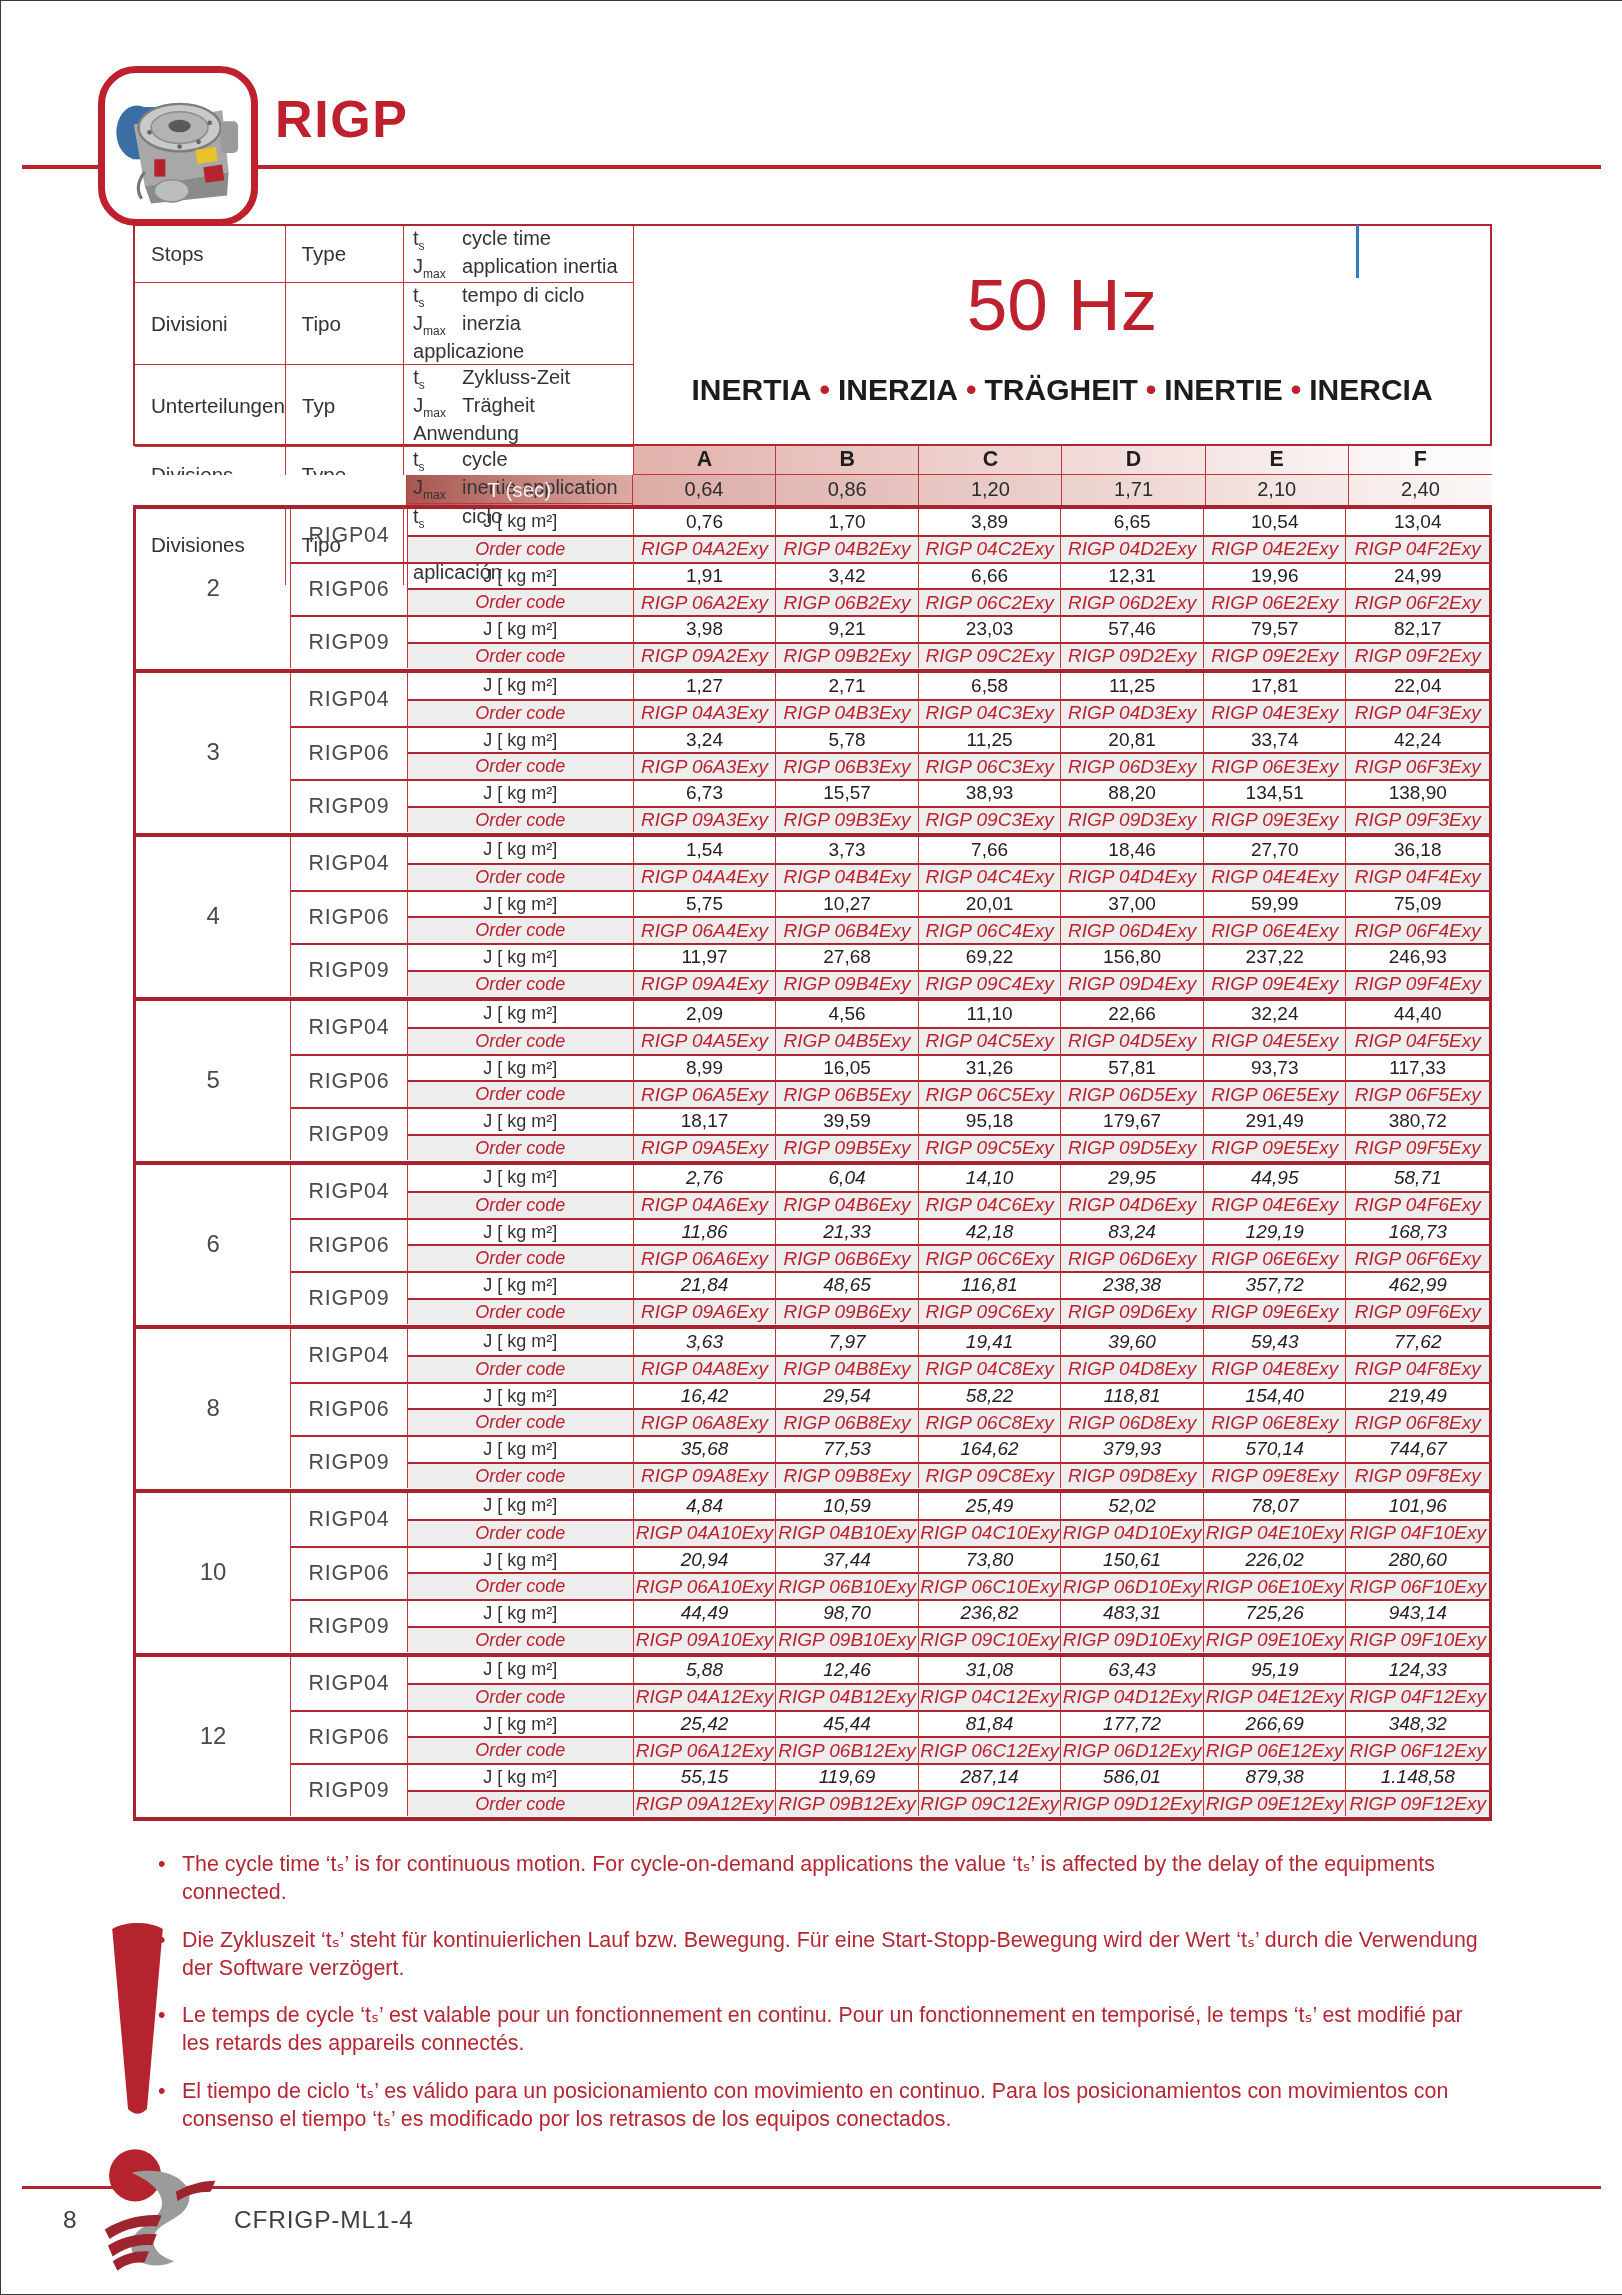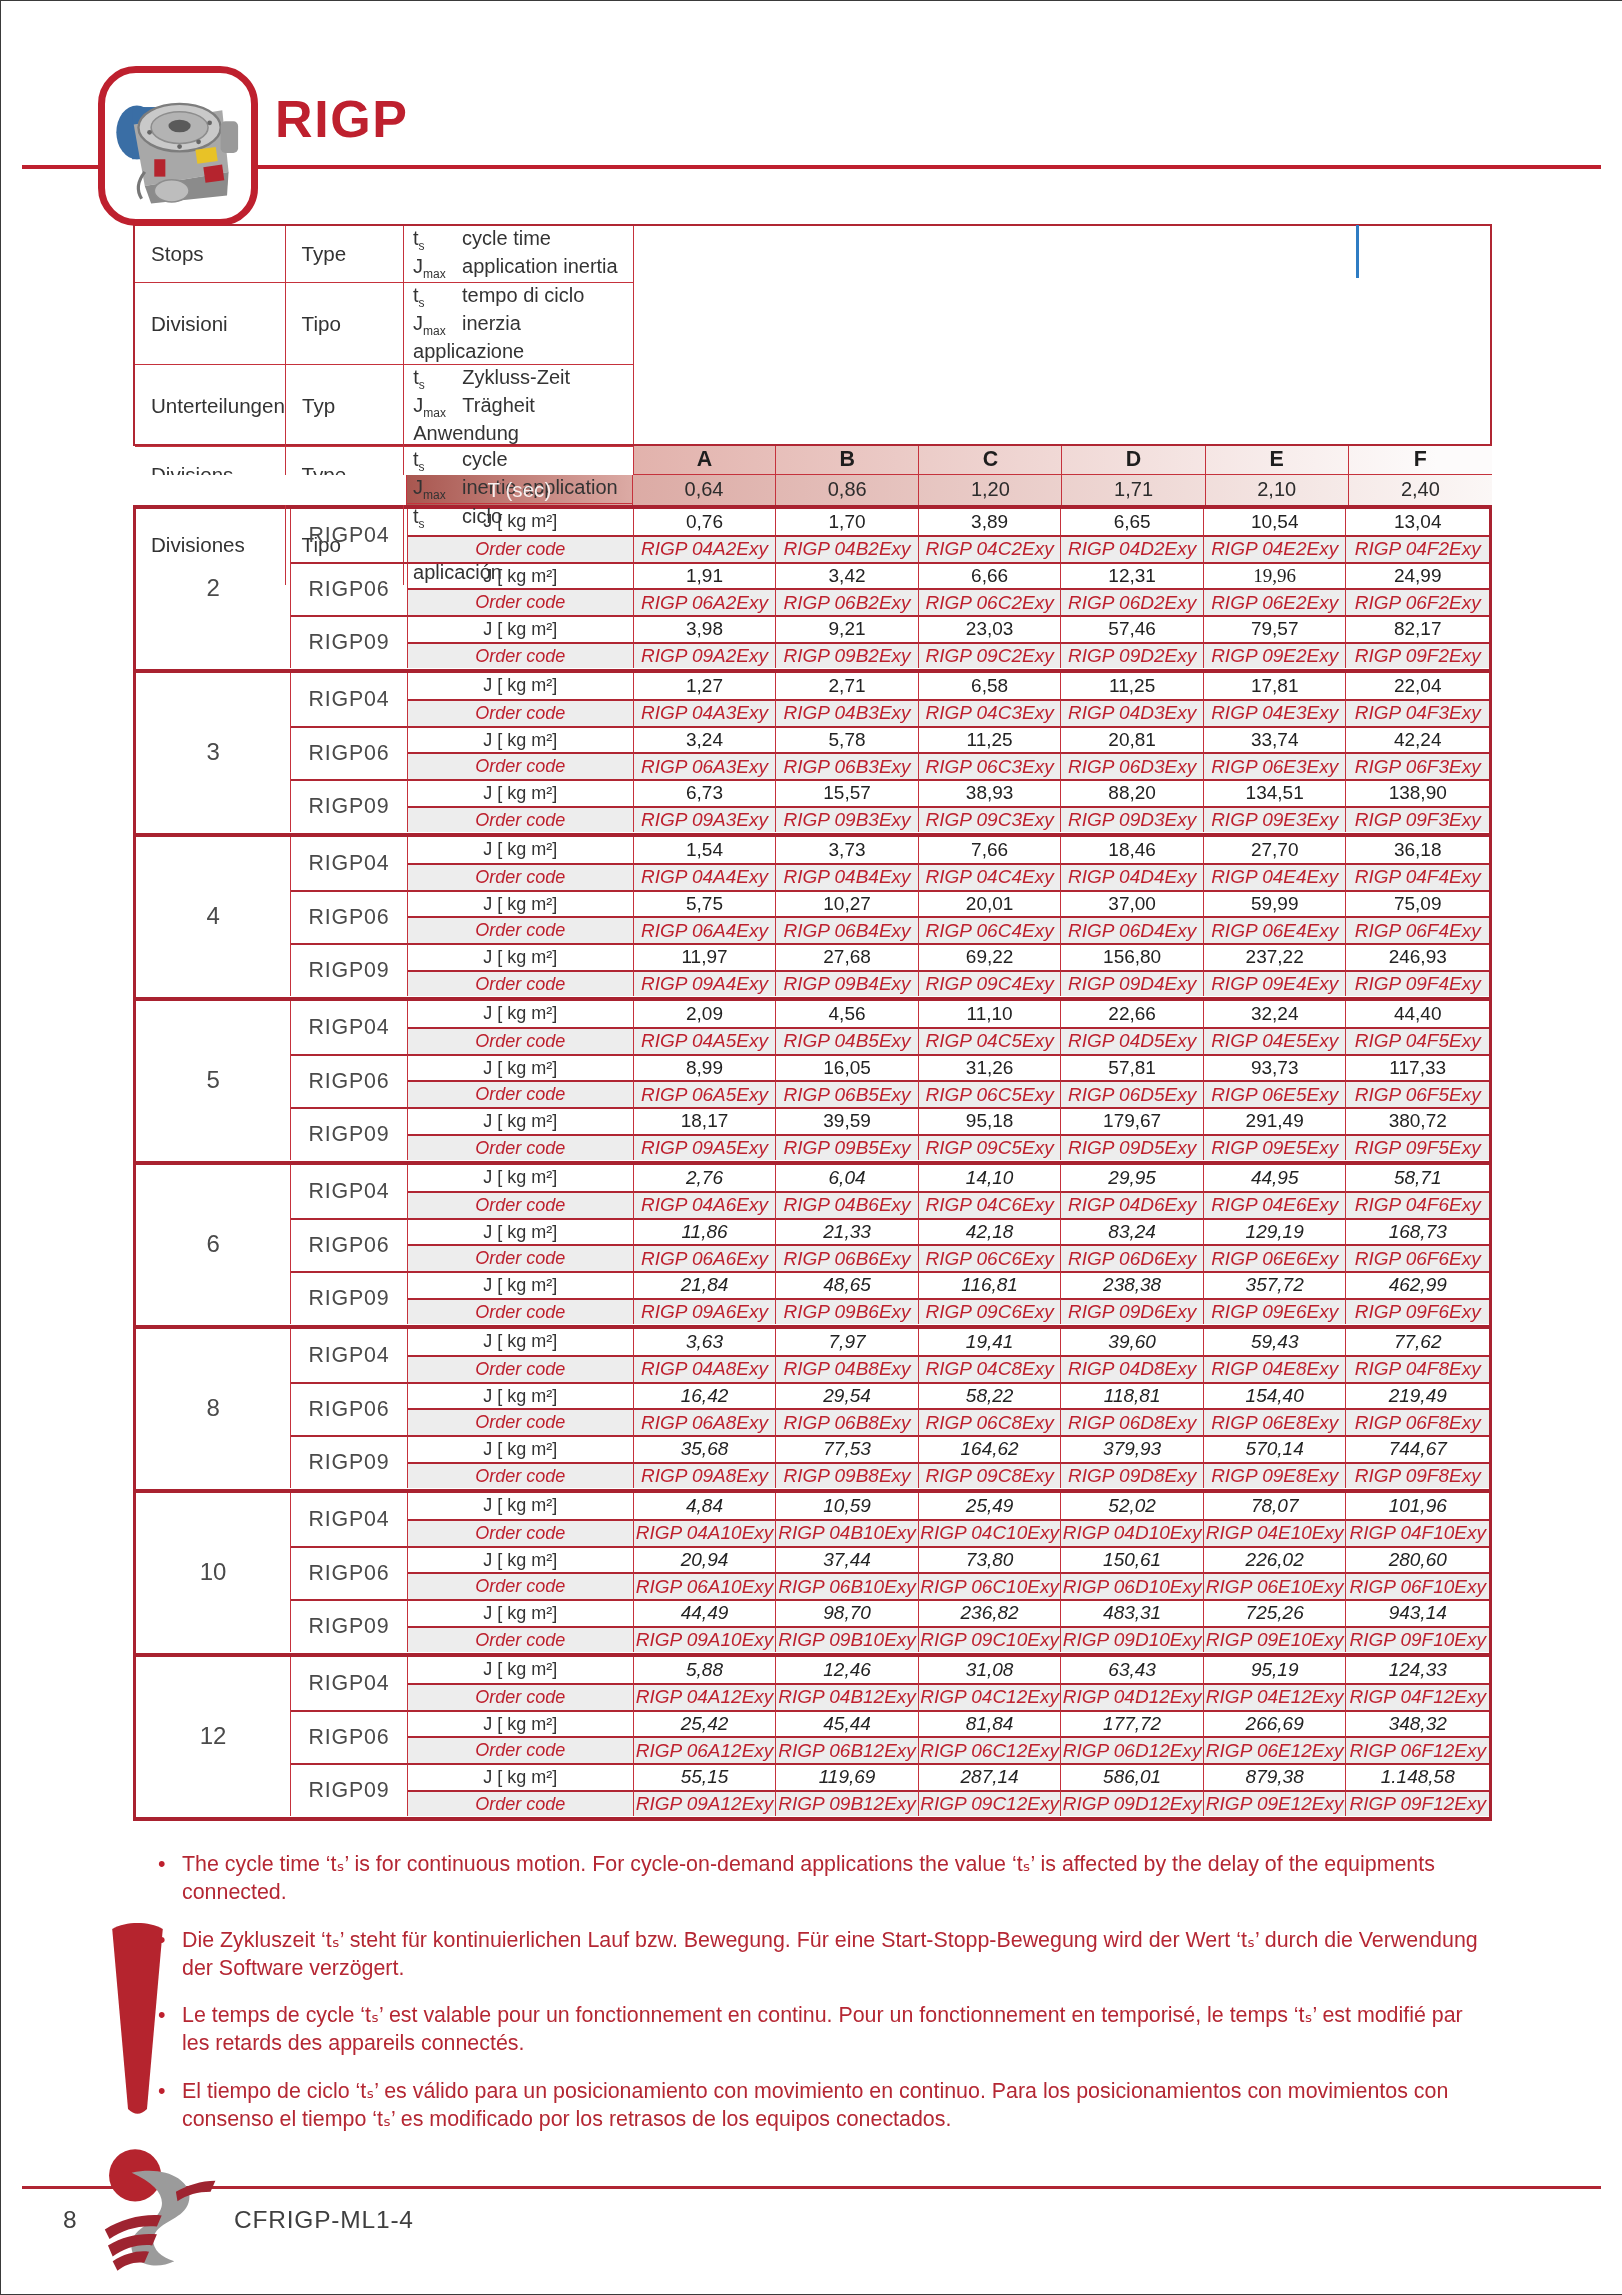--- a/index.html
+++ b/index.html
@@ -141,20 +141,24 @@
         </div>
         <div class="lrow">
           <div class="lcell">Divisiones</div>
           <div class="lcell">Tipo</div>
           <div class="lcell symcell">
             <div><span class="sym">t<sub>s</sub></span><span>ciclo</span></div>
             <div><span class="sym">J<sub>max</sub></span><span>inercia de aplicación</span></div>
           </div>
         </div>
       </div>
+    <div class="freq-panel">
+      <div class="freq-value">50 Hz</div>
+      <div class="inertia-line" id="inertia-line"><span>INERTIA</span><span class="dot">•</span><span>INERZIA</span><span class="dot">•</span><span>TRÄGHEIT</span><span class="dot">•</span><span>INERTIE</span><span class="dot">•</span><span>INERCIA</span></div>
+    </div>
   </div>
   <div class="colhead" id="colhead">
     <div class="hspacer"></div>
   <div class="hcell first">A</div>
       <div class="hcell">B</div>
       <div class="hcell">C</div>
       <div class="hcell">D</div>
       <div class="hcell">E</div>
       <div class="hcell last">F</div>
     </div>
@@ -205,21 +209,21 @@
         </div>
         <div class="bcell jval top3" style="grid-area: 3 / 5;">
           <span class="jval-txt">3,42</span>
         </div>
         <div class="bcell jval top3" style="grid-area: 3 / 6;">
           <span class="jval-txt">6,66</span>
         </div>
         <div class="bcell jval top3" style="grid-area: 3 / 7;">
           <span class="jval-txt">12,31</span>
         </div>
-        <div class="bcell jval top3" style="grid-area: 3 / 8; font-family: Liberation Serif, serif;">
+        <div class="bcell jval top3" style="grid-area: 3 / 8;">
           <span class="jval-txt">19,96</span>
         </div>
         <div class="bcell jval noR top3" style="grid-area: 3 / 9;">
           <span class="jval-txt">24,99</span>
         </div>
         <div class="bcell olab top3" style="grid-area: 4 / 3;">Order code</div>
         <div class="bcell oval top3" style="grid-area: 4 / 4;">RIGP 06A2Exy</div>
         <div class="bcell oval top3" style="grid-area: 4 / 5;">RIGP 06B2Exy</div>
         <div class="bcell oval top3" style="grid-area: 4 / 6;">RIGP 06C2Exy</div>
         <div class="bcell oval top3" style="grid-area: 4 / 7;">RIGP 06D2Exy</div>

